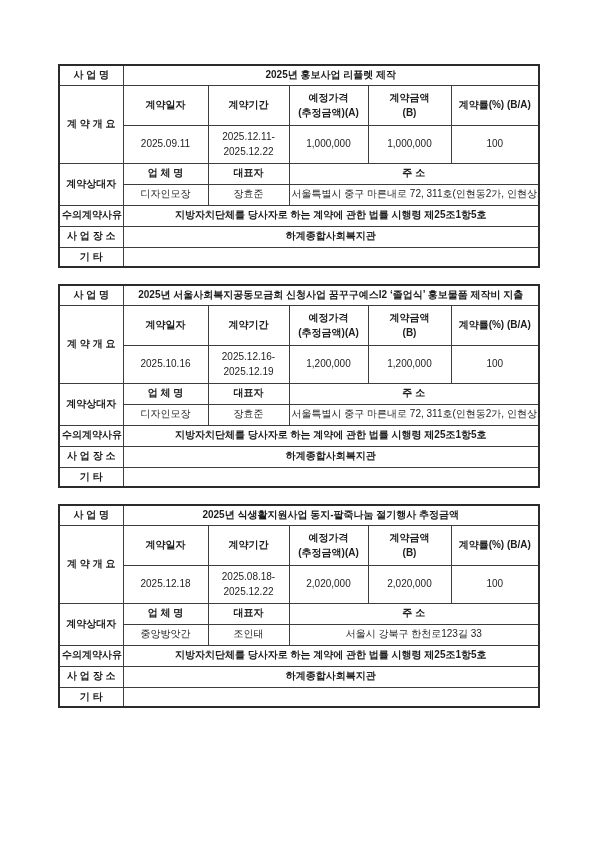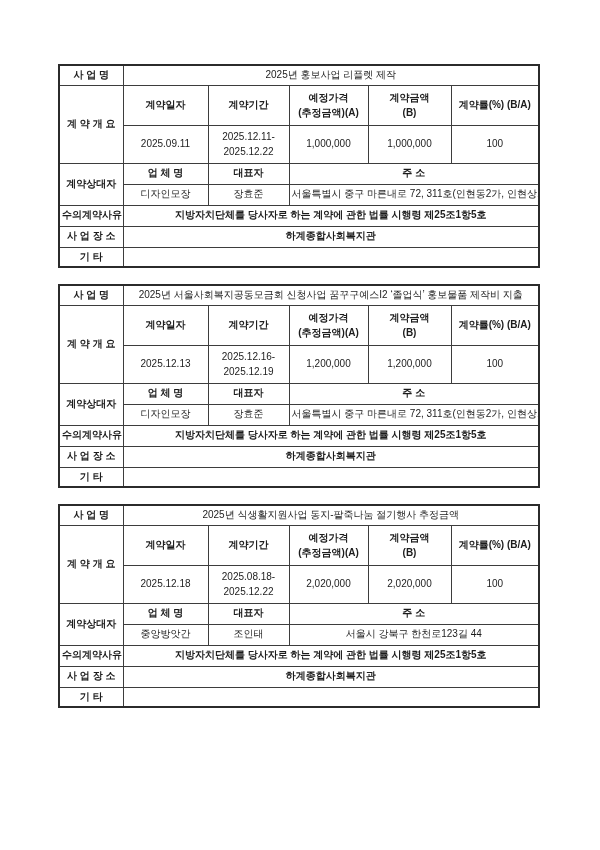--- a/index.html
+++ b/index.html
@@ -36,21 +36,21 @@
     overflow: hidden;
     white-space: nowrap;
     line-height: 1.45;
   }
   td.lbl {
     font-weight: bold;
     padding: 0;
     letter-spacing: 0px;
   }
   td.hdr { font-weight: bold; }
-  td.title-cell { font-weight: normal; }
+  td.title-cell { font-weight: bold; }
   td.left { text-align: left; padding-left: 4px; font-weight: bold; }
   td.addr { font-size: 9px; }
   tr.r-title  { height: 20px; }
   tr.r-head   { height: 40px; }
   tr.r-vals   { height: 38px; }
   tr.r-small  { height: 21px; }
   tr.r-last   { height: 20px; }
   .two-line div { line-height: 15px; }
 </style>
 </head>
@@ -145,21 +145,21 @@
           <div>예정가격</div>
           <div>(추정금액)(A)</div>
         </td>
         <td class="hdr two-line">
           <div>계약금액</div>
           <div>(B)</div>
         </td>
         <td class="hdr">계약률(%) (B/A)</td>
       </tr>
       <tr class="r-vals">
-        <td>2025.12.13</td>
+        <td>2025.10.16</td>
         <td class="two-line">
           <div>2025.12.16-</div>
           <div>2025.12.19</div>
         </td>
         <td>1,200,000</td>
         <td>1,200,000</td>
         <td>100</td>
       </tr>
       <tr class="r-small">
         <td class="lbl" rowspan="2">계약상대자</td>
@@ -227,21 +227,21 @@
       </tr>
       <tr class="r-small">
         <td class="lbl" rowspan="2">계약상대자</td>
         <td class="hdr">업 체 명</td>
         <td class="hdr">대표자</td>
         <td class="hdr" colspan="3">주 소</td>
       </tr>
       <tr class="r-small">
         <td>중앙방앗간</td>
         <td>조인태</td>
-        <td colspan="3">서울시 강북구 한천로123길 44</td>
+        <td colspan="3">서울시 강북구 한천로123길 33</td>
       </tr>
       <tr class="r-small">
         <td class="lbl">수의계약사유</td>
         <td colspan="5" class="left">지방자치단체를 당사자로 하는 계약에 관한 법률 시행령 제25조1항5호</td>
       </tr>
       <tr class="r-small">
         <td class="lbl">사 업 장 소</td>
         <td colspan="5" class="left">하계종합사회복지관</td>
       </tr>
       <tr class="r-last">

